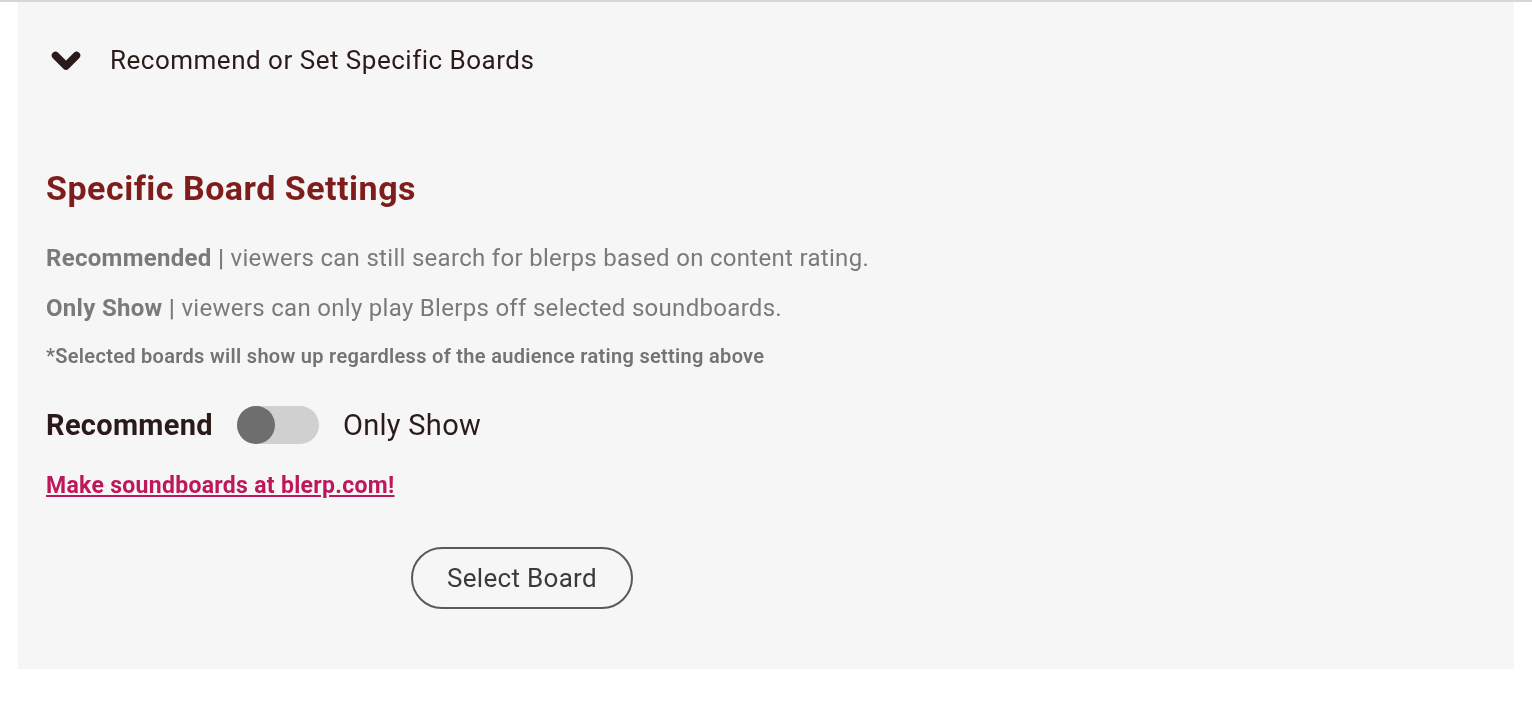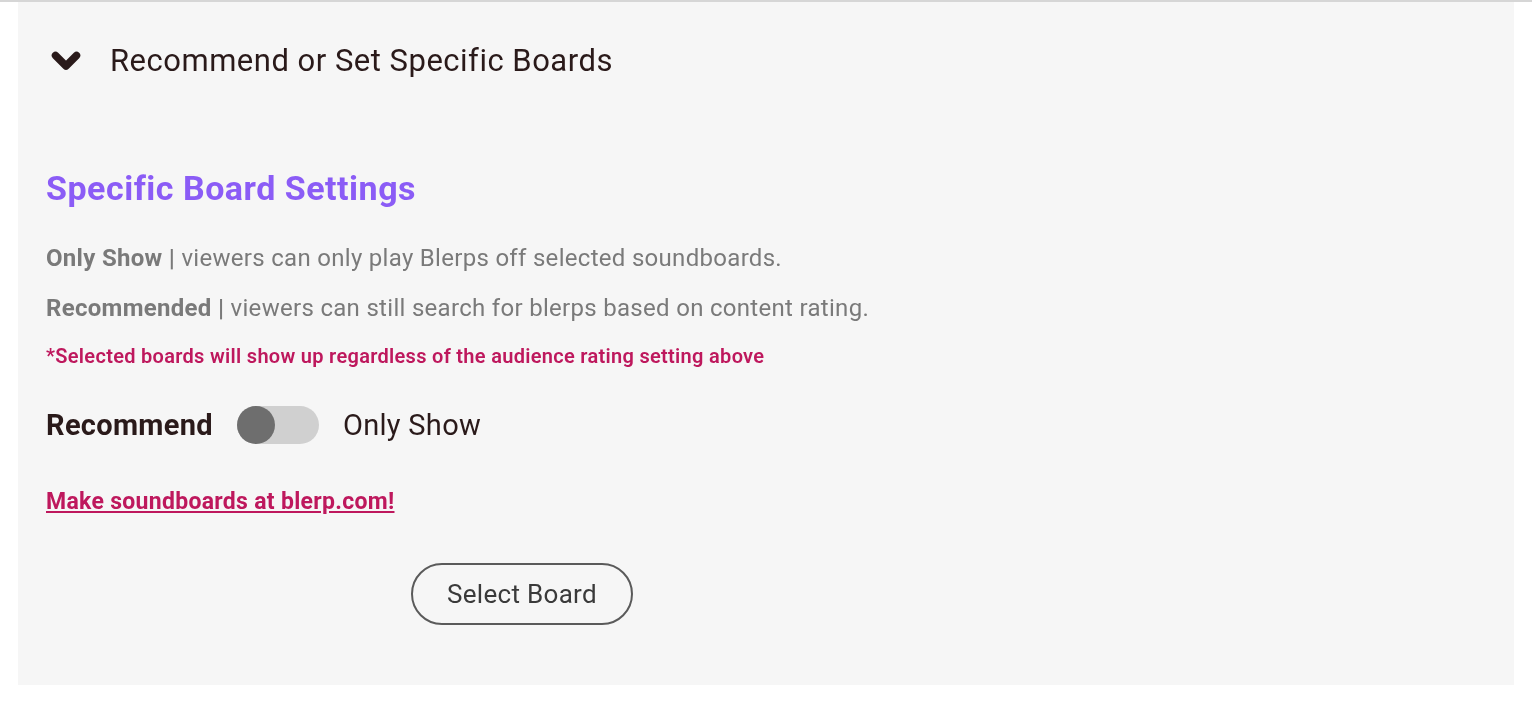--- a/index.html
+++ b/index.html
@@ -38,56 +38,56 @@
     .chevron svg {
       width: 36px;
       height: 36px;
       stroke: #2a1a1a;
       stroke-width: 5;
       fill: none;
       stroke-linecap: round;
       stroke-linejoin: round;
     }
     .header-title {
-      font-size: 31px;
+      font-size: 26px;
       font-weight: 400;
       color: #2a1a1a;
       letter-spacing: 0.5px;
     }
     .section-title {
       font-size: 34px;
       font-weight: 700;
-      color: #8b5cf6;
+      color: #7f1d1d;
       margin-bottom: 36px;
       letter-spacing: 0.5px;
     }
     .desc-line {
       font-size: 24px;
       color: #7a7a7a;
       margin-bottom: 22px;
       letter-spacing: 0.3px;
     }
     .desc-line .bold {
       font-weight: 700;
     }
     .desc-line .pipe {
       font-weight: 700;
     }
     .note {
       font-size: 20px;
-      color: #be185d;
+      color: #737373;
       font-weight: 600;
       margin-bottom: 38px;
       letter-spacing: 0.3px;
     }
     .toggle-row {
       display: flex;
       align-items: center;
       gap: 24px;
-      margin-bottom: 44px;
+      margin-bottom: 28px;
     }
     .toggle-label-left {
       font-size: 29px;
       font-weight: 700;
       color: #2a1a1a;
       letter-spacing: 0.3px;
     }
     .toggle-label-right {
       font-size: 29px;
       font-weight: 400;
@@ -146,25 +146,25 @@
       <svg viewBox="0 0 24 24">
           <polyline points="5 9 12 16 19 9"></polyline>
         </svg>
     </div>
     <div class="header-title">Recommend or Set Specific Boards</div>
   </div>
 
   <div class="section-title">Specific Board Settings</div>
 
   <div class="desc-line">
-    <span class="bold">Only Show</span> <span class="pipe">|</span> <span>viewers can only play Blerps off selected soundboards.</span>
+    <span class="bold">Recommended</span> <span class="pipe">|</span> <span>viewers can still search for blerps based on content rating.</span>
   </div>
 
   <div class="desc-line">
-    <span class="bold">Recommended</span> <span class="pipe">|</span> <span>viewers can still search for blerps based on content rating.</span>
+    <span class="bold">Only Show</span> <span class="pipe">|</span> <span>viewers can only play Blerps off selected soundboards.</span>
   </div>
 
   <div class="note">*Selected boards will show up regardless of the audience rating setting above</div>
 
   <div class="toggle-row">
     <div class="toggle-label-left">Recommend</div>
     <div class="toggle">
       <div class="toggle-knob"></div>
     </div>
     <div class="toggle-label-right">Only Show</div>

